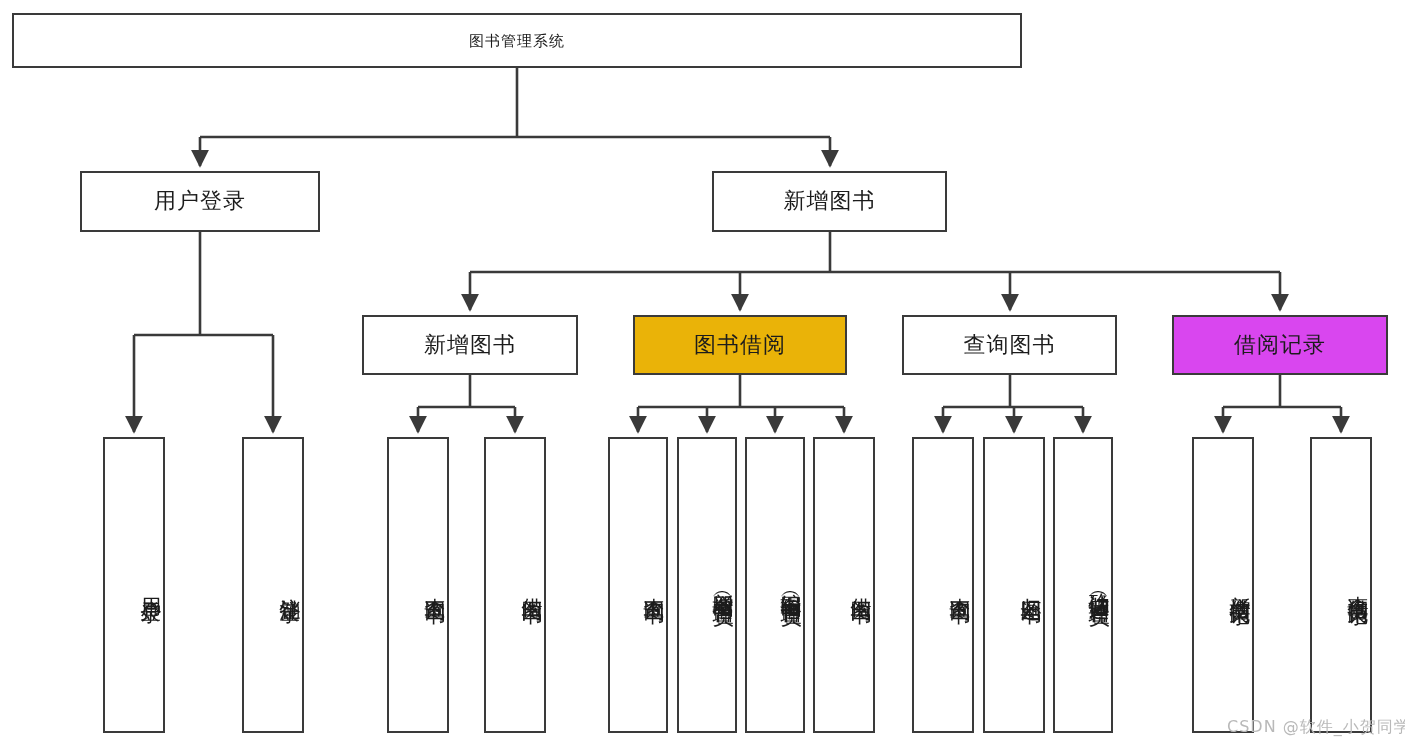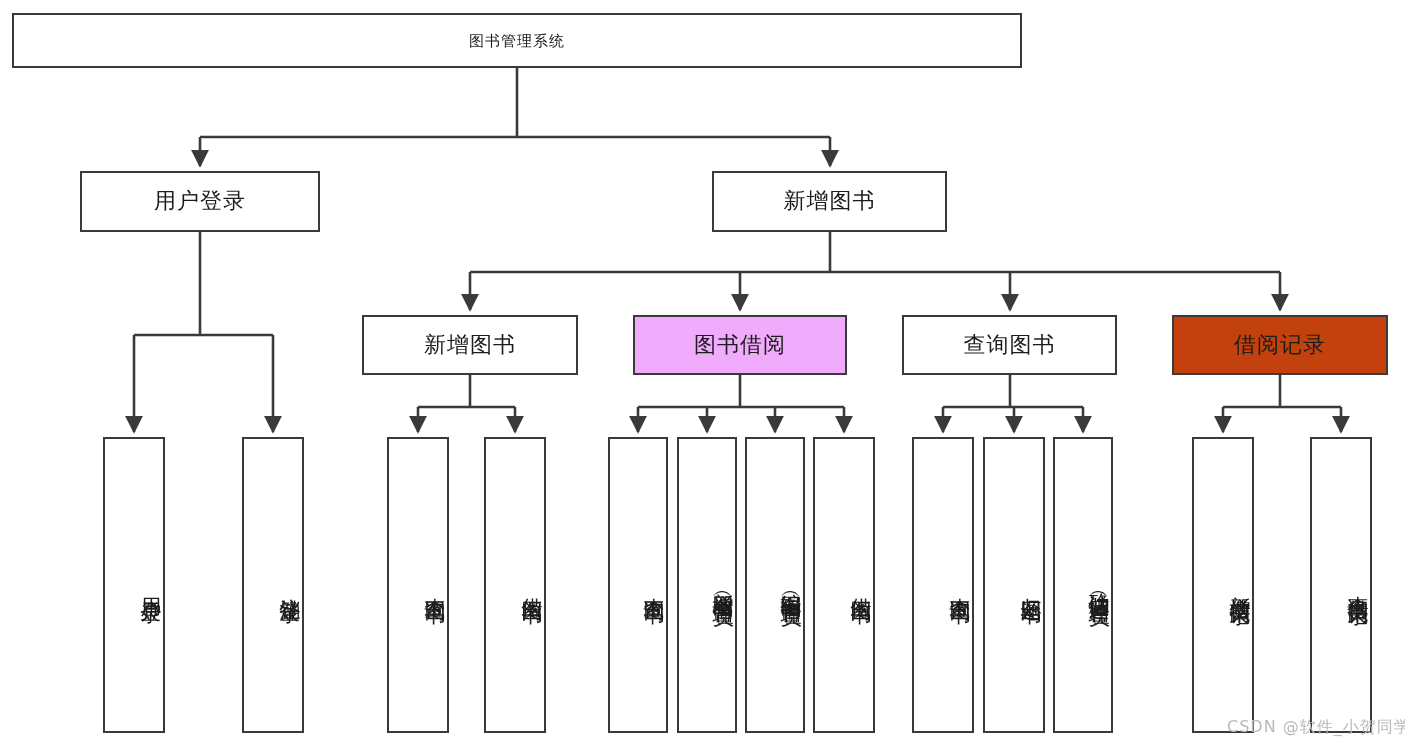--- a/index.html
+++ b/index.html
@@ -126,23 +126,23 @@
       <path d="M 1341 407 L 1341 432" marker-end="url(#arrow)"></path>
     </g>
   </svg>
 
   <div class="node horiz root" style="left: 12px; top: 13px; width: 1010px; height: 55px; border-color: rgb(58, 58, 58); color: rgb(28, 28, 28); background: rgb(255, 255, 255);">图书管理系统</div>
 
   <div class="node horiz" style="left: 80px; top: 171px; width: 240px; height: 61px; border-color: rgb(58, 58, 58); color: rgb(28, 28, 28); background: rgb(255, 255, 255);">用户登录</div>
   <div class="node horiz" style="left: 712px; top: 171px; width: 235px; height: 61px; border-color: rgb(58, 58, 58); color: rgb(28, 28, 28); background: rgb(255, 255, 255);">新增图书</div>
 
   <div class="node horiz" style="left: 362px; top: 315px; width: 216px; height: 60px; border-color: rgb(58, 58, 58); color: rgb(28, 28, 28); background: rgb(255, 255, 255);">新增图书</div>
-  <div class="node horiz" style="left: 633px; top: 315px; width: 214px; height: 60px; border-color: rgb(58, 58, 58); color: rgb(28, 28, 28); background: #f0abfc;">图书借阅</div>
+  <div class="node horiz" style="left: 633px; top: 315px; width: 214px; height: 60px; border-color: rgb(58, 58, 58); color: rgb(28, 28, 28); background: #eab308;">图书借阅</div>
   <div class="node horiz" style="left: 902px; top: 315px; width: 215px; height: 60px; border-color: rgb(58, 58, 58); color: rgb(28, 28, 28); background: rgb(255, 255, 255);">查询图书</div>
-  <div class="node horiz" style="left: 1172px; top: 315px; width: 216px; height: 60px; border-color: rgb(58, 58, 58); color: rgb(28, 28, 28); background: #c2410c;">借阅记录</div>
+  <div class="node horiz" style="left: 1172px; top: 315px; width: 216px; height: 60px; border-color: rgb(58, 58, 58); color: rgb(28, 28, 28); background: #d946ef;">借阅记录</div>
 
   <div class="node vert" style="left: 103px; top: 437px; width: 62px; height: 296px; border-color: rgb(58, 58, 58); color: rgb(28, 28, 28); background: rgb(255, 255, 255);">
       <span class="vtext">用户登录</span>
     </div>
   <div class="node vert" style="left: 242px; top: 437px; width: 62px; height: 296px; border-color: rgb(58, 58, 58); color: rgb(28, 28, 28); background: rgb(255, 255, 255);">
       <span class="vtext">注销登录</span>
     </div>
   <div class="node vert" style="left: 387px; top: 437px; width: 62px; height: 296px; border-color: rgb(58, 58, 58); color: rgb(28, 28, 28); background: rgb(255, 255, 255);">
       <span class="vtext">查询图书</span>
     </div>

